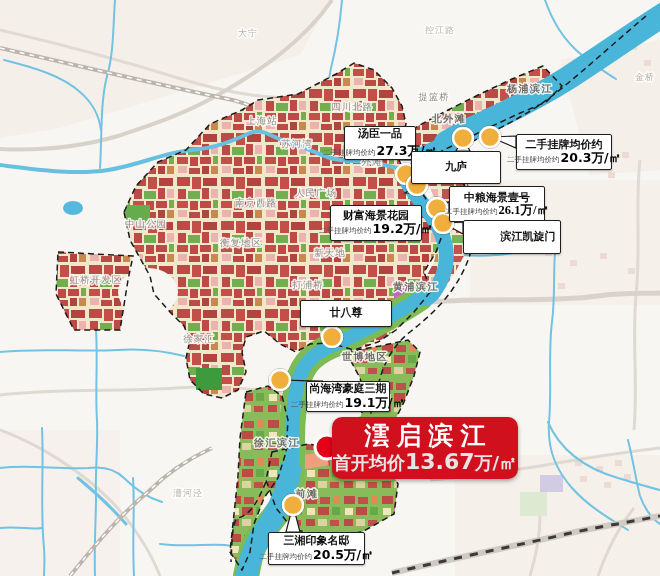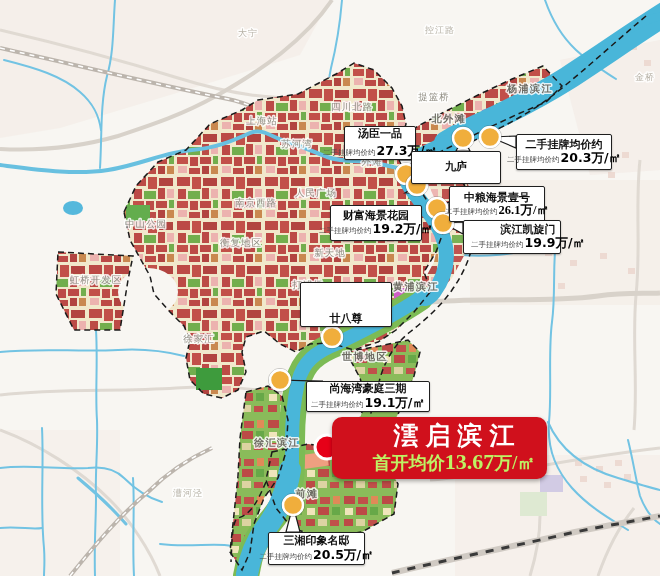--- a/index.html
+++ b/index.html
@@ -253,36 +253,35 @@
       <div class="callout" style="left: 516px; top: 134px; width: 96px; height: 36px;">
     <div class="c-title">二手挂牌均价约</div>
     <div class="c-sub"><span class="c-prefix">二手挂牌均价约</span><b class="c-price">20.3万/㎡</b></div>
   </div>
       <div class="callout" style="left: 449px; top: 186px; width: 96px; height: 36px; font-family: Liberation Serif, serif;">
     <div class="c-title">中粮海景壹号</div>
     <div class="c-sub"><span class="c-prefix">二手挂牌均价约</span><b class="c-price">26.1万/㎡</b></div>
   </div>
       <div class="callout" style="left: 463px; top: 220px; width: 98px; height: 34px; padding-left: 34px;">
     <div class="c-title">滨江凯旋门</div>
-    <div class="c-sub"><span class="c-prefix">二手挂牌均价约</span><b class="c-price">19.9万/㎡</b></div>
   </div>
       <div class="callout" style="left: 330px; top: 193px; width: 92px; height: 36px; margin-top: 12px;">
     <div class="c-title">财富海景花园</div>
     <div class="c-sub"><span class="c-prefix">二手挂牌均价约</span><b class="c-price">19.2万/㎡</b></div>
   </div>
-      <div class="callout" style="left: 300px; top: 282px; width: 92px; height: 45px; justify-content: flex-end;">
+      <div class="callout" style="left: 300px; top: 300px; width: 92px; height: 27px;">
     <div class="c-title">廿八尊</div>
   </div>
-      <div class="callout" style="left: 306px; top: 381px; width: 124px; height: 31px;">
+      <div class="callout" style="left: 306px; top: 381px; width: 84px; height: 31px;">
     <div class="c-title">尚海湾豪庭三期</div>
     <div class="c-sub"><span class="c-prefix">二手挂牌均价约</span><b class="c-price">19.1万/㎡</b></div>
   </div>
       <div class="callout" style="left: 268px; top: 532px; width: 97px; height: 33px;">
     <div class="c-title">三湘印象名邸</div>
     <div class="c-sub"><span class="c-prefix">二手挂牌均价约</span><b class="c-price">20.5万/㎡</b></div>
   </div>
     </div>
 
-<div class="banner" id="banner" style="left: 332px; top: 417px; width: 186px; height: 62px; background: rgb(208, 16, 28); padding-left: 29px;">
+<div class="banner" id="banner" style="left: 332px; top: 417px; width: 186px; height: 62px; background: rgb(208, 16, 28);">
   <div class="banner-title">澐启滨江</div>
-  <div class="banner-price" style="color: #bef264; font-family: Liberation Serif, serif;"><span>首开均价</span><span class="num">13.67</span><span>万/㎡</span></div>
+  <div class="banner-price" style="color: #e5e5e5;"><span>首开均价</span><span class="num">13.67</span><span>万/㎡</span></div>
 </div>
 
 </div>
 </body></html>

